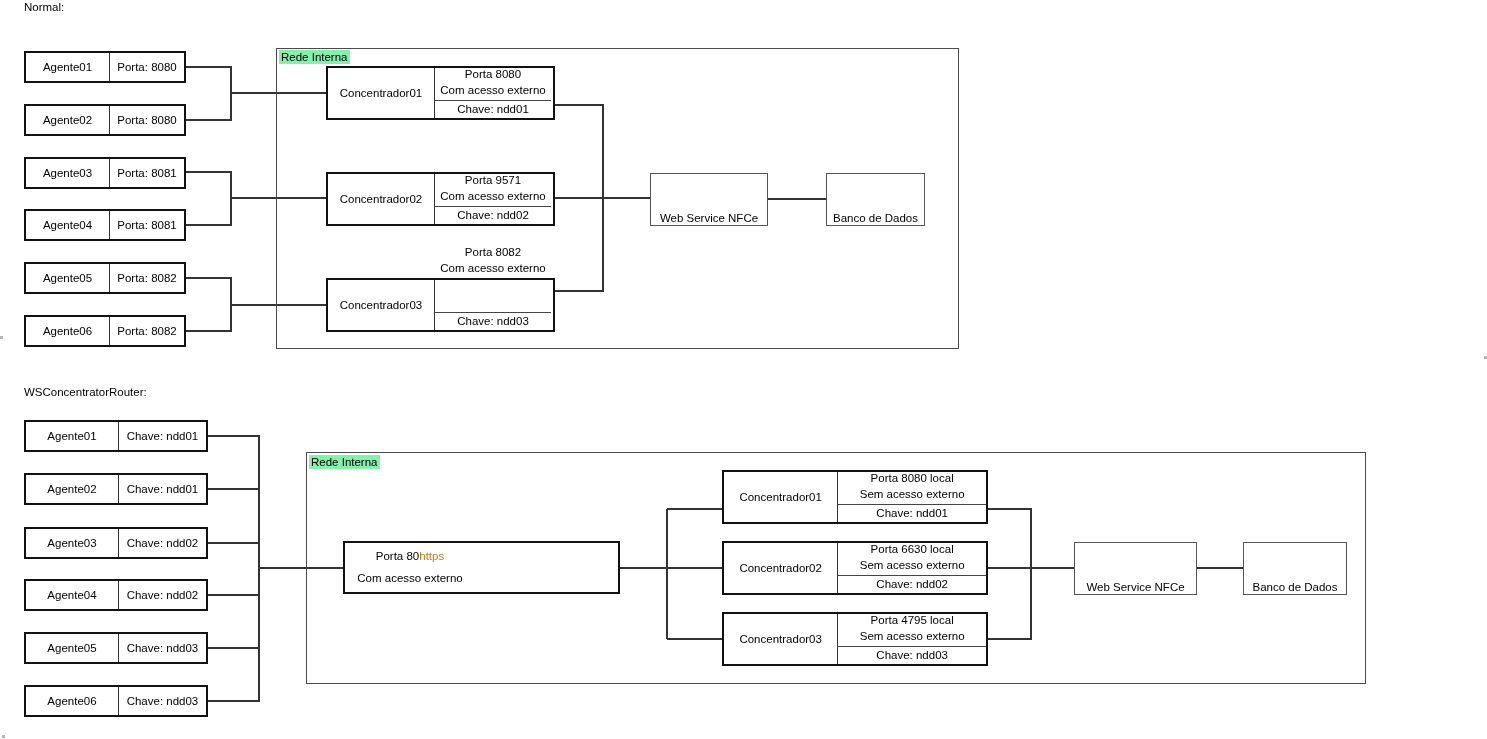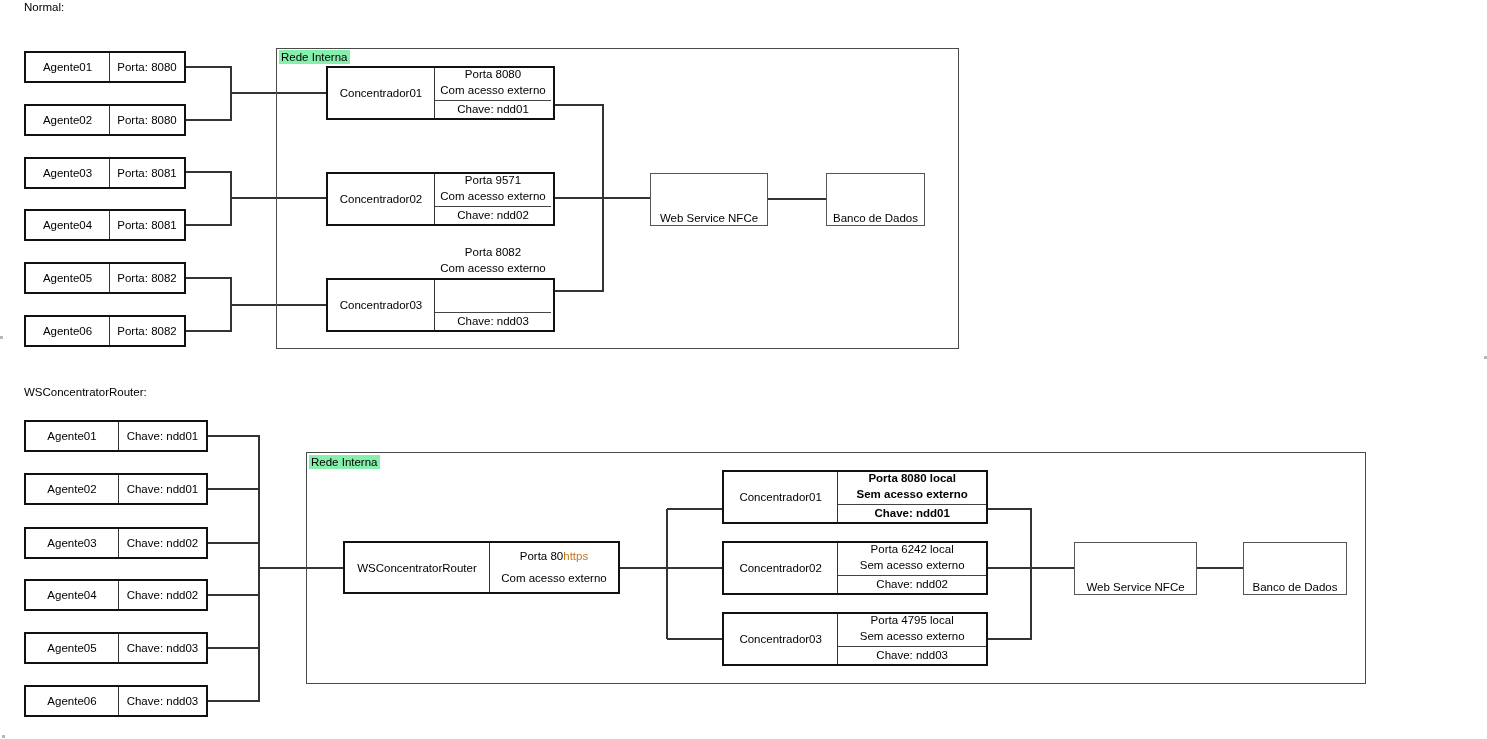--- a/index.html
+++ b/index.html
@@ -250,46 +250,45 @@
   <div class="box thick" style="left:24px; top:632px; width:184px; height:32px;">
     <div class="cell left-cell" style="width:95px;">Agente05</div>
     <div class="cell" style="width:89px;">Chave: ndd03</div>
   </div>
   <div class="box thick" style="left:24px; top:685px; width:184px; height:32px;">
     <div class="cell left-cell" style="width:95px;">Agente06</div>
     <div class="cell" style="width:89px;">Chave: ndd03</div>
   </div>
 
   <div class="box thick" style="left:343px; top:541px; width:277px; height:53px;">
-    <div class="cell left-cell" style="width:147px;">WSConcentratorRouter</div>
     <div class="cell stack" style="width:130px; justify-content:space-evenly;">
       <div class="subrow">
           <span>Porta 80 </span>
           <span class="accent-https">https</span>
         </div>
       <div class="subrow">Com acesso externo</div>
     </div>
   </div>
 
   <div class="box thick" style="left:722px; top:470px; width:266px; height:54px;">
     <div class="cell left-cell" style="width:116px;">Concentrador01</div>
-    <div class="cell stack" style="width:150px;font-weight:bold;">
+    <div class="cell stack" style="width:150px;">
       <div class="subrow top-part">
         <span>Porta 8080 local</span>
         <span>Sem acesso externo</span>
       </div>
       <div class="subrow divider">Chave: ndd01</div>
     </div>
   </div>
 
   <div class="box thick" style="left:722px; top:541px; width:266px; height:54px;">
     <div class="cell left-cell" style="width:116px;">Concentrador02</div>
     <div class="cell stack" style="width:150px;">
       <div class="subrow top-part">
-        <span>Porta 6242 local</span>
+        <span>Porta 6630 local</span>
         <span>Sem acesso externo</span>
       </div>
       <div class="subrow divider">Chave: ndd02</div>
     </div>
   </div>
 
   <div class="box thick" style="left:722px; top:612px; width:266px; height:54px;">
     <div class="cell left-cell" style="width:116px;">Concentrador03</div>
     <div class="cell stack" style="width:150px;">
       <div class="subrow top-part">

